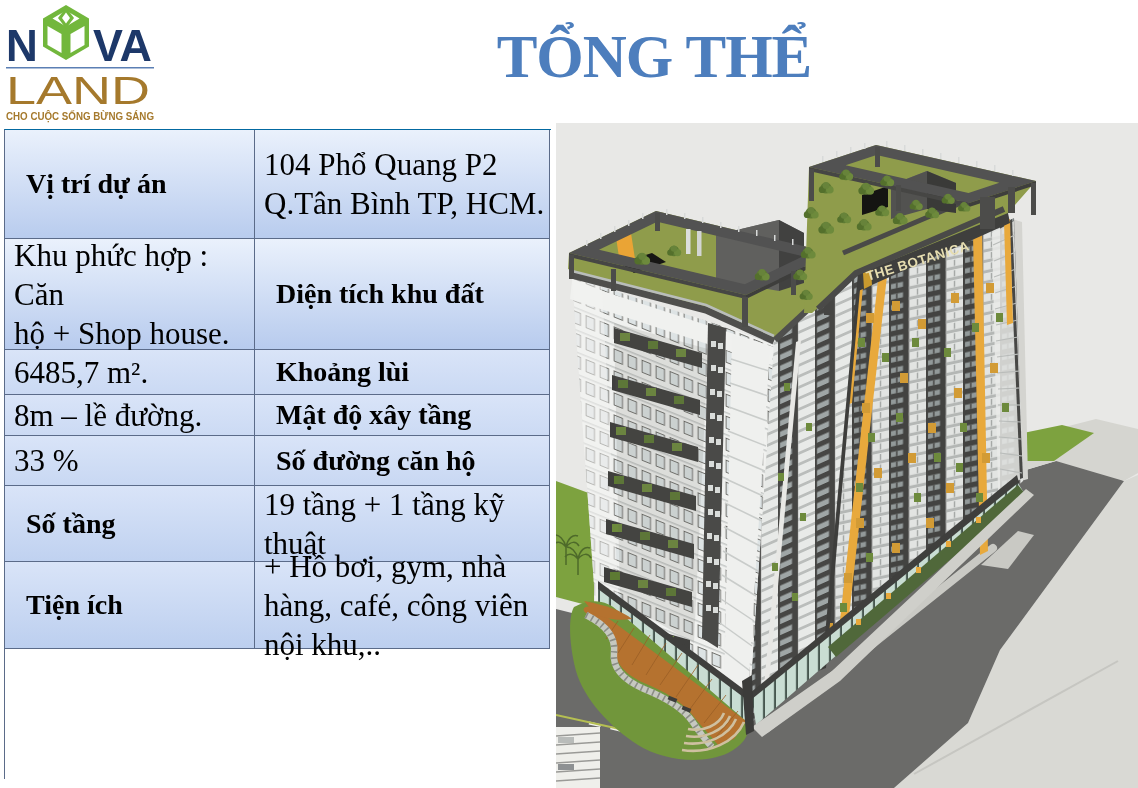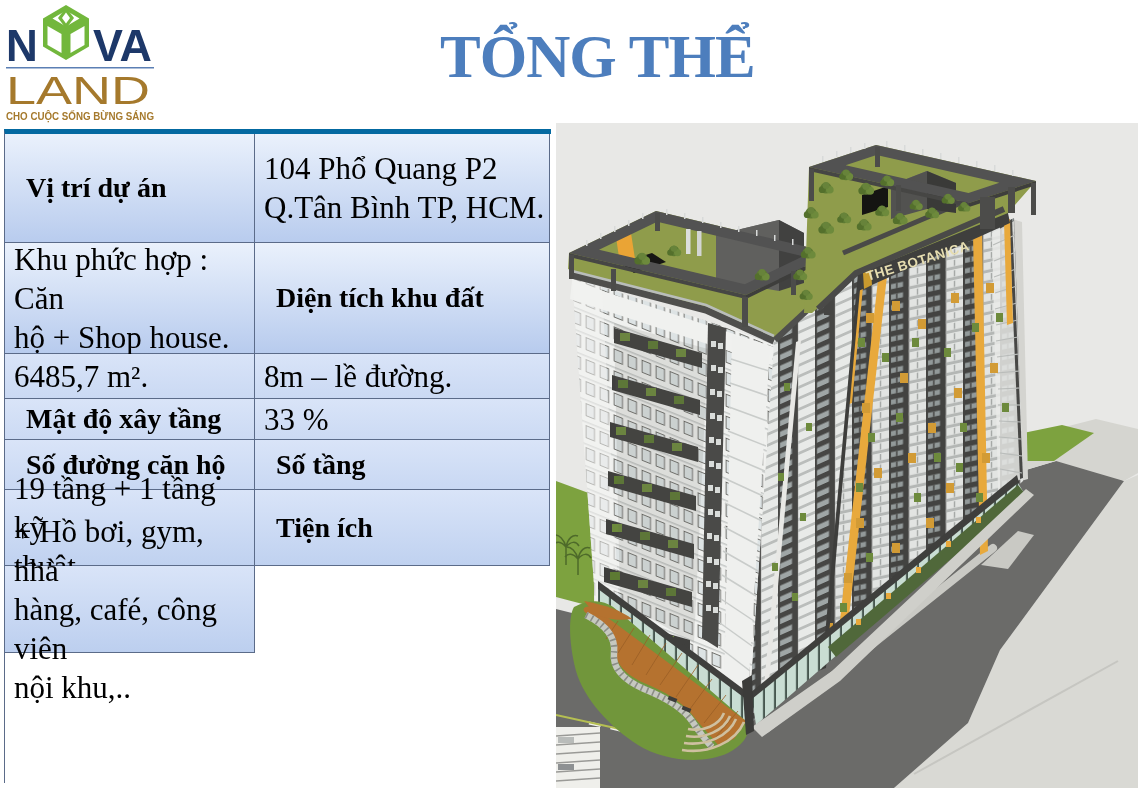--- a/index.html
+++ b/index.html
@@ -1,20 +1,20 @@
 <!DOCTYPE html>
 <html><head>
 <meta charset="utf-8">
 <style>
   html,body{margin:0;padding:0;width:1138px;height:788px;background:#ffffff;overflow:hidden;}
   body{position:relative;font-family:"Liberation Sans",sans-serif;}
   .abs{position:absolute;}
   .serif{font-family:"Liberation Serif",serif;}
   
-  #tbl{left:4px;top:129px;width:546px;height:649px;border-top:5px solid #0369a1;border-left:1px solid #5b6b89;display:grid;grid-template-columns:250px 295px;grid-template-rows:109px 111px 45px 41px 50px 76px 87px 129px;}
+  #tbl{left:4px;top:129px;width:546px;height:649px;border-top:1px solid #0369a1;border-left:1px solid #5b6b89;display:grid;grid-template-columns:250px 295px;grid-template-rows:109px 111px 45px 41px 50px 76px 87px 129px;}
   #tbl>div{border-right:1px solid #5b6b89;border-bottom:1px solid #5b6b89;background:linear-gradient(#eaf1fc,#b2c7ec 122px);box-sizing:border-box;display:flex;flex-direction:column;justify-content:center;font-family:"Liberation Serif",serif;color:#000;}
   #tbl .lab{font-weight:bold;font-size:28px;padding-left:21px;}
   #tbl>div:nth-child(n+5){background:linear-gradient(#d9e4f8,#b0c6eb 122px);}
   #tbl .val{font-size:31px;padding-left:9px;line-height:39px;}
 </style>
 </head>
 <body>
 
 <div class="abs" id="logo" style="left:0;top:0;width:320px;height:125px;">
   <svg width="320" height="125" viewBox="0 0 320 125">
@@ -33,35 +33,36 @@
     <text x="93" y="61" font-family="Liberation Sans, sans-serif" font-size="44" font-weight="bold" fill="#1d3869" textLength="59" lengthAdjust="spacingAndGlyphs">VA</text>
 
     <rect x="6" y="67" width="148" height="1.5" fill="#5b7fb4"></rect>
 
     <text x="6" y="104" font-family="Liberation Sans, sans-serif" font-size="38" fill="#a5792c" textLength="144" lengthAdjust="spacingAndGlyphs">LAND</text>
 
     <text x="6" y="120" font-family="Liberation Sans, sans-serif" font-size="11" font-weight="bold" fill="#a5792c" textLength="148" lengthAdjust="spacingAndGlyphs">CHO CUỘC SỐNG BỪNG SÁNG</text>
   </svg>
 </div>
 
-<div class="abs serif" style="left:440px;top:22px;width:428px;height:80px;font-size:61px;font-weight:bold;color:#4d7ebd;letter-spacing:-1px;">TỔNG THỂ</div>
+<div class="abs serif" style="left:440px;top:22px;width:428px;height:80px;text-align:center;font-size:61px;font-weight:bold;color:#4d7ebd;letter-spacing:-1px;">TỔNG THỂ</div>
 
 <div class="abs" id="tbl">
 
   <div class="lab">Vị trí dự án</div>
 
   <div class="val">104 Phổ Quang P2<br>Q.Tân Bình TP, HCM.</div>
 
 
   <div class="val">Khu phức hợp : Căn<br>hộ + Shop house.</div>
 
   <div class="lab">Diện tích khu đất</div>
 
   <div class="val">6485,7 m².</div>
 
+  <div class="lab">Khoảng lùi</div>
 
   <div class="val">8m – lề đường.</div>
 
   <div class="lab">Mật độ xây tầng</div>
 
   <div class="val">33 %</div>
 
   <div class="lab">Số đường căn hộ</div>
 
 

